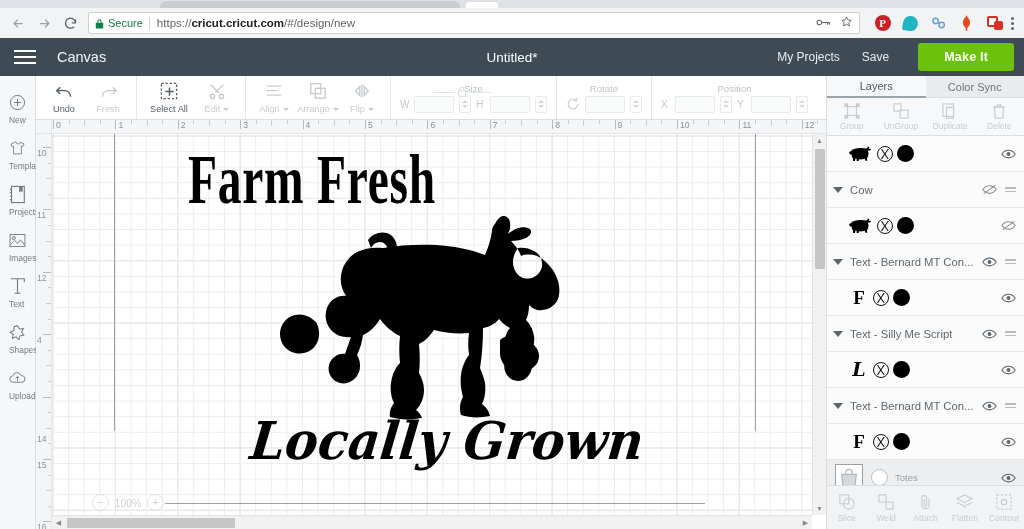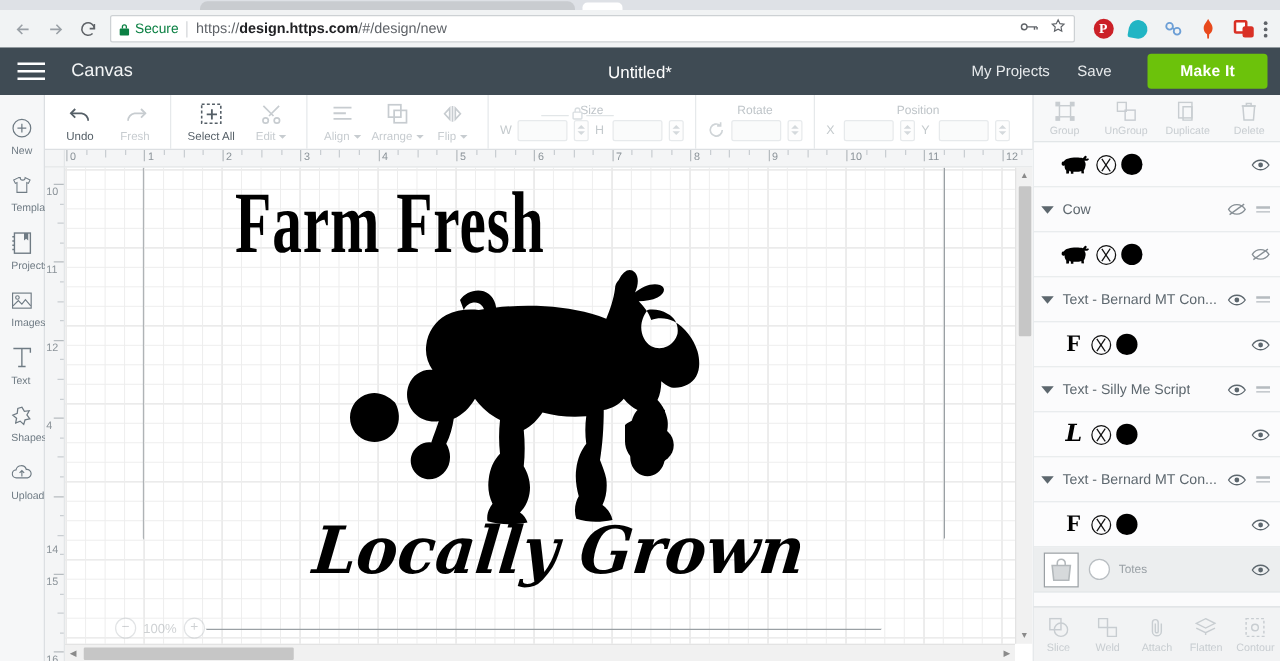--- a/index.html
+++ b/index.html
@@ -383,21 +383,21 @@
 
     <div class="omnibox">
       <span class="lock-icon">
         <svg width="9" height="11" viewBox="0 0 12 14" fill="currentColor">
             <rect x="1" y="6" width="10" height="7.5" rx="1"></rect>
             <path d="M3.2 6V4.2a2.8 2.8 0 0 1 5.6 0V6H7.4V4.2a1.4 1.4 0 0 0-2.8 0V6z"></path>
           </svg>
       </span>
       <span class="secure-text">Secure</span>
       <span class="omni-sep"></span>
-      <span class="url-text"><span>https://</span><b>design.https.com</b><span>/#/design/new</span></span>
+      <span class="url-text"><span>https://</span><b>cricut.cricut.com</b><span>/#/design/new</span></span>
       <span class="omni-right">
         <span>
           <svg width="15" height="11" viewBox="0 0 22 14" fill="none" stroke="#5f6368" stroke-width="1.7">
               <circle cx="5" cy="7" r="3.3"></circle>
               <path d="M8.3 7H20M17 7v3.3M20 7v3"></path>
             </svg>
         </span>
         <span>
           <svg width="13" height="13" viewBox="0 0 24 24" fill="none" stroke="#5f6368" stroke-width="1.7">
               <path d="M12 3.5l2.7 5.6 6 .8-4.4 4.2 1.1 6-5.4-2.9-5.4 2.9 1.1-6L3.3 9.9l6-.8z"></path>
@@ -814,20 +814,24 @@
         <span class="arrow">◀</span>
         <span class="track">
             <span class="thumb"></span>
           </span>
         <span class="arrow">▶</span>
       </div>
     </div>
   </div>
 
   <div class="right-panel">
+    <div class="rp-tabs">
+      <div class="rp-tab active">Layers</div>
+      <div class="rp-tab">Color Sync</div>
+    </div>
 
     <div class="rp-ops">
       <div class="rp-op">
         <span class="oic">
           <svg width="16" height="16" viewBox="0 0 18 18" fill="none" stroke="currentColor" stroke-width="1.3">
               <rect x="4" y="4" width="10" height="10"></rect>
               <rect x="1" y="1" width="3" height="3" fill="currentColor"></rect>
               <rect x="14" y="1" width="3" height="3" fill="currentColor"></rect>
               <rect x="1" y="14" width="3" height="3" fill="currentColor"></rect>
               <rect x="14" y="14" width="3" height="3" fill="currentColor"></rect>

